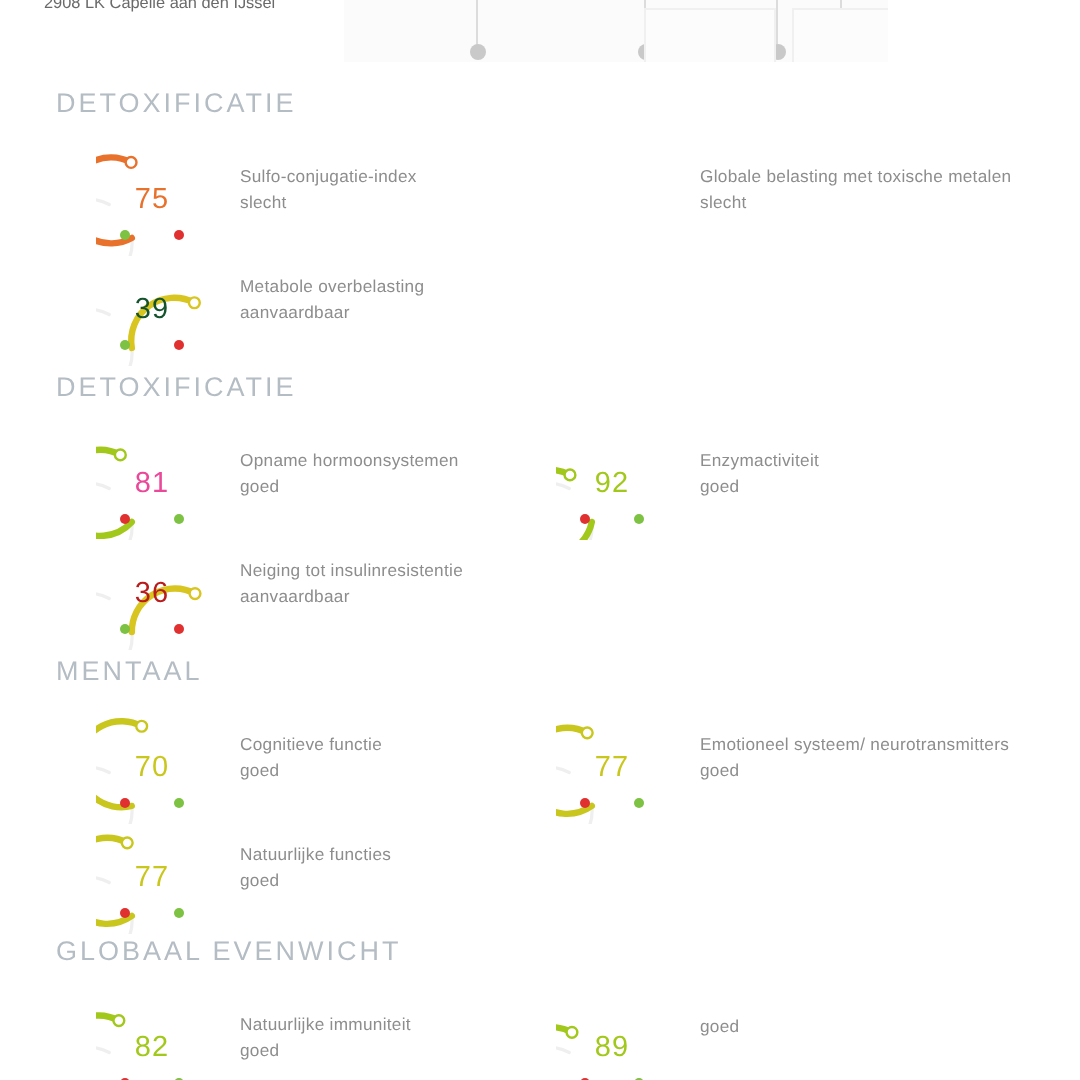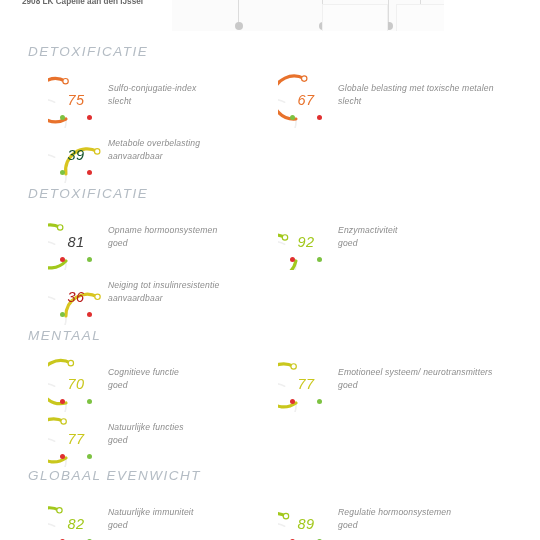--- a/index.html
+++ b/index.html
@@ -5,58 +5,58 @@
 <style>
   html,body{margin:0;padding:0;}
   body{
     width:540px;height:540px;overflow:hidden;background:#ffffff;
     font-family:"Liberation Sans","DejaVu Sans",sans-serif;
     -webkit-font-smoothing:antialiased;
   }
   #page{position:relative;width:540px;height:540px;overflow:hidden;background:#fff;}
 
   
-  .header-band{position:absolute;left:0;top:0;width:444px;height:31px;overflow:hidden;font-weight:bold;}
+  .header-band{position:absolute;left:0;top:0;width:444px;height:31px;overflow:hidden;}
   .contact-block{position:absolute;left:22px;top:-6px;width:180px;}
   .contact-line{
     font-size:8.2px;color:#5d5d5d;line-height:15px;white-space:nowrap;
     font-family:"Liberation Sans","DejaVu Sans",sans-serif;
   }
   .contact-line.addr{color:#6a6a6a;}
   .contact-line.mail{margin-top:8px;color:#5d5d5d;}
 
   .minichart{position:absolute;top:0;height:31px;background:#fbfbfb;overflow:hidden;}
   .mc-a{left:172px;width:222px;border-right:1px solid #f2f2f2;}
   .mc-b{left:394px;width:146px;}
   .mc-inner{position:absolute;left:0;top:0;right:0;bottom:0;}
   .lolli{position:absolute;bottom:5px;width:1px;background:#dcdcdc;}
   .lolli::after{
     content:"";position:absolute;left:-3.5px;bottom:-4px;
     width:8px;height:8px;border-radius:50%;background:#c9c9c9;
   }
   .ghost-box{position:absolute;border:1px solid #f0f0f0;background:#fcfcfc;}
 
   
-  .section{position:absolute;left:0;width:540px;font-style:italic;}
+  .section{position:absolute;left:0;width:540px;}
   .section-title{
     position:absolute;left:28px;top:0;
     font-size:13.5px;letter-spacing:1.5px;color:#b4bcc4;font-weight:400;
     white-space:nowrap;
   }
 
   
   .gauge-item{position:absolute;width:250px;height:56px;}
   .gauge-wrap{position:absolute;left:0;top:0;width:56px;height:56px;}
   .gauge-svg{display:block;width:56px;height:56px;}
   .gauge-value{
     position:absolute;left:0;top:0;width:56px;height:56px;
     display:flex;align-items:center;justify-content:center;
     font-size:14.5px;letter-spacing:0.5px;
   }
-  .gauge-text{position:absolute;left:60px;top:11px;width:190px;}
+  .gauge-text{position:absolute;left:72px;top:11px;width:190px;}
   .gauge-label{
     font-size:8.6px;color:#8d8d8d;line-height:11.5px;white-space:nowrap;
     letter-spacing:0.15px;
   }
   .gauge-status{
     font-size:8.6px;color:#8d8d8d;line-height:11.5px;margin-top:1px;
     letter-spacing:0.15px;
   }
 </style>
 </head>
@@ -103,108 +103,96 @@
 
     <span style="position:absolute;left:12px;top:43px;width:5px;height:5px;border-radius:50%;background:#7dc242;"></span>
     <span style="position:absolute;left:39px;top:43px;width:5px;height:5px;border-radius:50%;background:#e03030;"></span>
        </div>
        <div class="gauge-text">
          <div class="gauge-label">Sulfo-conjugatie-index</div>
          <div class="gauge-status">slecht</div>
        </div>
         </div>
         <div class="gauge-item" style="left: 278px; top: 28px;">
-          <div class="gauge-wrap">
-
-  <svg class="gauge-svg" viewBox="0 0 56 56" xmlns="http://www.w3.org/2000/svg">
-    <path d="M 17.91 46.98 A 21.5 21.5 0 1 1 6.62 30.25" fill="none" stroke="#efefef" stroke-width="1.6" stroke-linecap="round"></path>
-    <path d="M 17.91 46.98 A 21.5 21.5 0 1 1 26.20 6.58" fill="none" stroke="#e8722c" stroke-width="3.2" stroke-linecap="round"></path>
-    <circle cx="26.20" cy="6.58" r="2.7" fill="#ffffff" stroke="#e8722c" stroke-width="1.2"></circle>
-  </svg>
-         <div class="gauge-value" style="color:#e8722c;">67</div>
+       <div class="gauge-text">
+         <div class="gauge-label">Globale belasting met toxische metalen</div>
+         <div class="gauge-status">slecht</div>
+       </div>
+        </div>
+        <div class="gauge-item" style="left: 48px; top: 83px;">
+          <div class="gauge-wrap">
+
+  <svg class="gauge-svg" viewBox="0 0 56 56" xmlns="http://www.w3.org/2000/svg">
+    <path d="M 17.91 46.98 A 21.5 21.5 0 1 1 6.62 30.25" fill="none" stroke="#efefef" stroke-width="1.6" stroke-linecap="round"></path>
+    <path d="M 17.91 46.98 A 21.5 21.5 0 0 1 49.19 24.38" fill="none" stroke="#d8c520" stroke-width="3.2" stroke-linecap="round"></path>
+    <circle cx="49.19" cy="24.38" r="2.7" fill="#ffffff" stroke="#d8c520" stroke-width="1.2"></circle>
+  </svg>
+         <div class="gauge-value" style="color:#14532d;">39</div>
 
     <span style="position:absolute;left:12px;top:43px;width:5px;height:5px;border-radius:50%;background:#7dc242;"></span>
     <span style="position:absolute;left:39px;top:43px;width:5px;height:5px;border-radius:50%;background:#e03030;"></span>
        </div>
        <div class="gauge-text">
-         <div class="gauge-label">Globale belasting met toxische metalen</div>
-         <div class="gauge-status">slecht</div>
+         <div class="gauge-label">Metabole overbelasting</div>
+         <div class="gauge-status">aanvaardbaar</div>
+       </div>
+        </div>
+      </div>
+      <div class="section" style="top: 186px; height: 130px;">
+        <div class="section-title">DETOXIFICATIE</div>
+        <div class="gauge-item" style="left: 48px; top: 28px;">
+          <div class="gauge-wrap">
+
+  <svg class="gauge-svg" viewBox="0 0 56 56" xmlns="http://www.w3.org/2000/svg">
+    <path d="M 17.91 46.98 A 21.5 21.5 0 1 1 6.62 30.25" fill="none" stroke="#efefef" stroke-width="1.6" stroke-linecap="round"></path>
+    <path d="M 17.91 46.98 A 21.5 21.5 0 1 1 12.18 13.44" fill="none" stroke="#a2c81c" stroke-width="3.2" stroke-linecap="round"></path>
+    <circle cx="12.18" cy="13.44" r="2.7" fill="#ffffff" stroke="#a2c81c" stroke-width="1.2"></circle>
+  </svg>
+         <div class="gauge-value" style="color:#ec4899;">81</div>
+
+    <span style="position:absolute;left:12px;top:43px;width:5px;height:5px;border-radius:50%;background:#e03030;"></span>
+    <span style="position:absolute;left:39px;top:43px;width:5px;height:5px;border-radius:50%;background:#7dc242;"></span>
+       </div>
+       <div class="gauge-text">
+         <div class="gauge-label">Opname hormoonsystemen</div>
+         <div class="gauge-status">goed</div>
+       </div>
+        </div>
+        <div class="gauge-item" style="left: 278px; top: 28px;">
+          <div class="gauge-wrap">
+
+  <svg class="gauge-svg" viewBox="0 0 56 56" xmlns="http://www.w3.org/2000/svg">
+    <path d="M 17.91 46.98 A 21.5 21.5 0 1 1 6.62 30.25" fill="none" stroke="#efefef" stroke-width="1.6" stroke-linecap="round"></path>
+    <path d="M 17.91 46.98 A 21.5 21.5 0 1 1 6.99 23.44" fill="none" stroke="#a2c81c" stroke-width="3.2" stroke-linecap="round"></path>
+    <circle cx="6.99" cy="23.44" r="2.7" fill="#ffffff" stroke="#a2c81c" stroke-width="1.2"></circle>
+  </svg>
+         <div class="gauge-value" style="color:#a2c81c;">92</div>
+
+    <span style="position:absolute;left:12px;top:43px;width:5px;height:5px;border-radius:50%;background:#e03030;"></span>
+    <span style="position:absolute;left:39px;top:43px;width:5px;height:5px;border-radius:50%;background:#7dc242;"></span>
+       </div>
+       <div class="gauge-text">
+         <div class="gauge-label">Enzymactiviteit</div>
+         <div class="gauge-status">goed</div>
        </div>
         </div>
         <div class="gauge-item" style="left: 48px; top: 83px;">
           <div class="gauge-wrap">
 
   <svg class="gauge-svg" viewBox="0 0 56 56" xmlns="http://www.w3.org/2000/svg">
     <path d="M 17.91 46.98 A 21.5 21.5 0 1 1 6.62 30.25" fill="none" stroke="#efefef" stroke-width="1.6" stroke-linecap="round"></path>
-    <path d="M 17.91 46.98 A 21.5 21.5 0 0 1 49.19 24.38" fill="none" stroke="#d8c520" stroke-width="3.2" stroke-linecap="round"></path>
-    <circle cx="49.19" cy="24.38" r="2.7" fill="#ffffff" stroke="#d8c520" stroke-width="1.2"></circle>
-  </svg>
-         <div class="gauge-value" style="color:#14532d;">39</div>
+    <path d="M 17.91 46.98 A 21.5 21.5 0 0 1 49.50 27.79" fill="none" stroke="#d8c520" stroke-width="3.2" stroke-linecap="round"></path>
+    <circle cx="49.50" cy="27.79" r="2.7" fill="#ffffff" stroke="#d8c520" stroke-width="1.2"></circle>
+  </svg>
+         <div class="gauge-value" style="color:#b91c1c;">36</div>
 
     <span style="position:absolute;left:12px;top:43px;width:5px;height:5px;border-radius:50%;background:#7dc242;"></span>
     <span style="position:absolute;left:39px;top:43px;width:5px;height:5px;border-radius:50%;background:#e03030;"></span>
        </div>
        <div class="gauge-text">
-         <div class="gauge-label">Metabole overbelasting</div>
-         <div class="gauge-status">aanvaardbaar</div>
-       </div>
-        </div>
-      </div>
-      <div class="section" style="top: 186px; height: 130px;">
-        <div class="section-title">DETOXIFICATIE</div>
-        <div class="gauge-item" style="left: 48px; top: 28px;">
-          <div class="gauge-wrap">
-
-  <svg class="gauge-svg" viewBox="0 0 56 56" xmlns="http://www.w3.org/2000/svg">
-    <path d="M 17.91 46.98 A 21.5 21.5 0 1 1 6.62 30.25" fill="none" stroke="#efefef" stroke-width="1.6" stroke-linecap="round"></path>
-    <path d="M 17.91 46.98 A 21.5 21.5 0 1 1 12.18 13.44" fill="none" stroke="#a2c81c" stroke-width="3.2" stroke-linecap="round"></path>
-    <circle cx="12.18" cy="13.44" r="2.7" fill="#ffffff" stroke="#a2c81c" stroke-width="1.2"></circle>
-  </svg>
-         <div class="gauge-value" style="color:#404040;">81</div>
-
-    <span style="position:absolute;left:12px;top:43px;width:5px;height:5px;border-radius:50%;background:#e03030;"></span>
-    <span style="position:absolute;left:39px;top:43px;width:5px;height:5px;border-radius:50%;background:#7dc242;"></span>
-       </div>
-       <div class="gauge-text">
-         <div class="gauge-label">Opname hormoonsystemen</div>
-         <div class="gauge-status">goed</div>
-       </div>
-        </div>
-        <div class="gauge-item" style="left: 278px; top: 28px;">
-          <div class="gauge-wrap">
-
-  <svg class="gauge-svg" viewBox="0 0 56 56" xmlns="http://www.w3.org/2000/svg">
-    <path d="M 17.91 46.98 A 21.5 21.5 0 1 1 6.62 30.25" fill="none" stroke="#efefef" stroke-width="1.6" stroke-linecap="round"></path>
-    <path d="M 17.91 46.98 A 21.5 21.5 0 1 1 6.99 23.44" fill="none" stroke="#a2c81c" stroke-width="3.2" stroke-linecap="round"></path>
-    <circle cx="6.99" cy="23.44" r="2.7" fill="#ffffff" stroke="#a2c81c" stroke-width="1.2"></circle>
-  </svg>
-         <div class="gauge-value" style="color:#a2c81c;">92</div>
-
-    <span style="position:absolute;left:12px;top:43px;width:5px;height:5px;border-radius:50%;background:#e03030;"></span>
-    <span style="position:absolute;left:39px;top:43px;width:5px;height:5px;border-radius:50%;background:#7dc242;"></span>
-       </div>
-       <div class="gauge-text">
-         <div class="gauge-label">Enzymactiviteit</div>
-         <div class="gauge-status">goed</div>
-       </div>
-        </div>
-        <div class="gauge-item" style="left: 48px; top: 83px;">
-          <div class="gauge-wrap">
-
-  <svg class="gauge-svg" viewBox="0 0 56 56" xmlns="http://www.w3.org/2000/svg">
-    <path d="M 17.91 46.98 A 21.5 21.5 0 1 1 6.62 30.25" fill="none" stroke="#efefef" stroke-width="1.6" stroke-linecap="round"></path>
-    <path d="M 17.91 46.98 A 21.5 21.5 0 0 1 49.50 27.79" fill="none" stroke="#d8c520" stroke-width="3.2" stroke-linecap="round"></path>
-    <circle cx="49.50" cy="27.79" r="2.7" fill="#ffffff" stroke="#d8c520" stroke-width="1.2"></circle>
-  </svg>
-         <div class="gauge-value" style="color:#b91c1c;">36</div>
-
-    <span style="position:absolute;left:12px;top:43px;width:5px;height:5px;border-radius:50%;background:#7dc242;"></span>
-    <span style="position:absolute;left:39px;top:43px;width:5px;height:5px;border-radius:50%;background:#e03030;"></span>
-       </div>
-       <div class="gauge-text">
          <div class="gauge-label">Neiging tot insulinresistentie</div>
          <div class="gauge-status">aanvaardbaar</div>
        </div>
         </div>
       </div>
       <div class="section" style="top: 328px; height: 130px;">
         <div class="section-title">MENTAAL</div>
         <div class="gauge-item" style="left: 48px; top: 28px;">
           <div class="gauge-wrap">
 
@@ -287,20 +275,19 @@
     <path d="M 17.91 46.98 A 21.5 21.5 0 1 1 6.62 30.25" fill="none" stroke="#efefef" stroke-width="1.6" stroke-linecap="round"></path>
     <path d="M 17.91 46.98 A 21.5 21.5 0 1 1 7.98 20.17" fill="none" stroke="#a2c81c" stroke-width="3.2" stroke-linecap="round"></path>
     <circle cx="7.98" cy="20.17" r="2.7" fill="#ffffff" stroke="#a2c81c" stroke-width="1.2"></circle>
   </svg>
          <div class="gauge-value" style="color:#a2c81c;">89</div>
 
     <span style="position:absolute;left:12px;top:43px;width:5px;height:5px;border-radius:50%;background:#e03030;"></span>
     <span style="position:absolute;left:39px;top:43px;width:5px;height:5px;border-radius:50%;background:#7dc242;"></span>
        </div>
        <div class="gauge-text">
-         <div class="gauge-label">Regulatie hormoonsystemen</div>
          <div class="gauge-status">goed</div>
        </div>
         </div>
       </div>
     </div>
 
 </div>
 
 </body></html>

